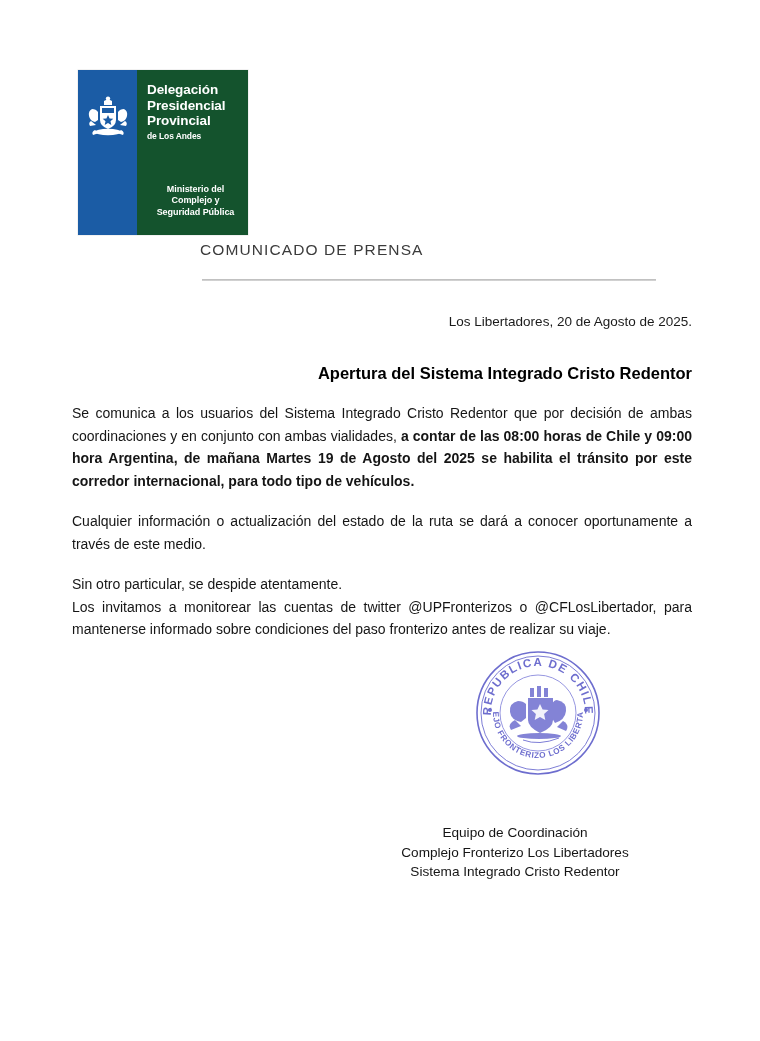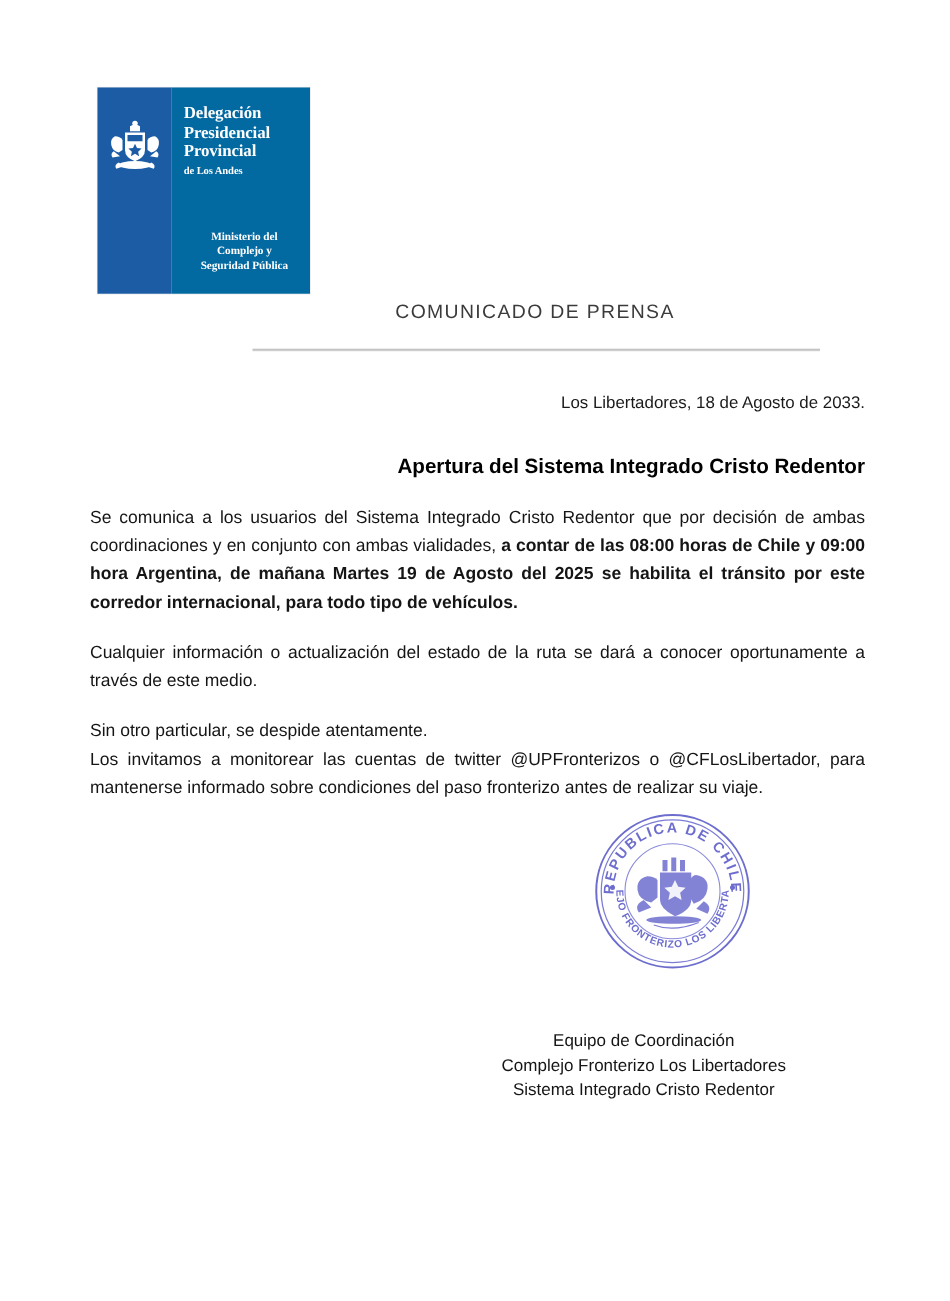--- a/index.html
+++ b/index.html
@@ -27,23 +27,22 @@
     box-shadow: 0 0 0 0.5px #e3e3e3;
   }
   .logo-blue {
     width: 59px;
     background: #1b5ca5;
     position: relative;
     flex: 0 0 59px;
   }
   .logo-red {
     flex: 1 1 auto;
-    background: #0369a1;
+    background: #14532d;
     position: relative;
-    font-family: Liberation Serif, serif;
   }
   .crest {
     position: absolute;
     left: 50%;
     top: 26px;
     transform: translateX(-50%);
     width: 44px;
     height: 42px;
   }
   .logo-title {
@@ -76,21 +75,21 @@
     letter-spacing: -0.05px;
     text-align: center;
   }
 
   
   .doc-header {
     position: absolute;
     left: 200px;
     top: 241px;
     width: 456px;
-    text-align: center;
+    text-align: left;
     font-size: 15.5px;
     letter-spacing: 1.1px;
     color: #3b3b3b;
   }
   .header-rule {
     position: absolute;
     left: 202px;
     top: 279px;
     width: 454px;
     height: 2px;
@@ -201,21 +200,21 @@
       <span>Ministerio del</span><br>
       <span>Complejo y</span><br>
       <span>Seguridad Pública</span>
     </div>
   </div>
 </div>
 
 <div class="doc-header">COMUNICADO DE PRENSA</div>
 <div class="header-rule"></div>
 
-<div class="dateline">Los Libertadores, 18 de Agosto de 2033.</div>
+<div class="dateline">Los Libertadores, 20 de Agosto de 2025.</div>
 
 <div class="doc-title">Apertura del Sistema Integrado Cristo Redentor</div>
 
 <div class="body-wrap">
   <p class="para"><span>Se comunica a los usuarios del Sistema Integrado Cristo Redentor que por decisión de ambas coordinaciones y en  conjunto con ambas vialidades, </span><b>a contar de las 08:00 horas de Chile y 09:00 hora Argentina, de mañana Martes 19 de Agosto del 2025 se habilita el tránsito  por este corredor internacional, para todo tipo de vehículos.</b></p>
   <p class="para">Cualquier información o actualización del estado de la ruta se dará a conocer oportunamente a través de este medio.</p>
   <p class="para last-tight">Sin otro particular, se despide atentamente.</p>
   <p class="para">Los invitamos a monitorear las cuentas de twitter @UPFronterizos o @CFLosLibertador, para mantenerse informado sobre condiciones del paso fronterizo antes de realizar su viaje.</p>
 </div>
 

